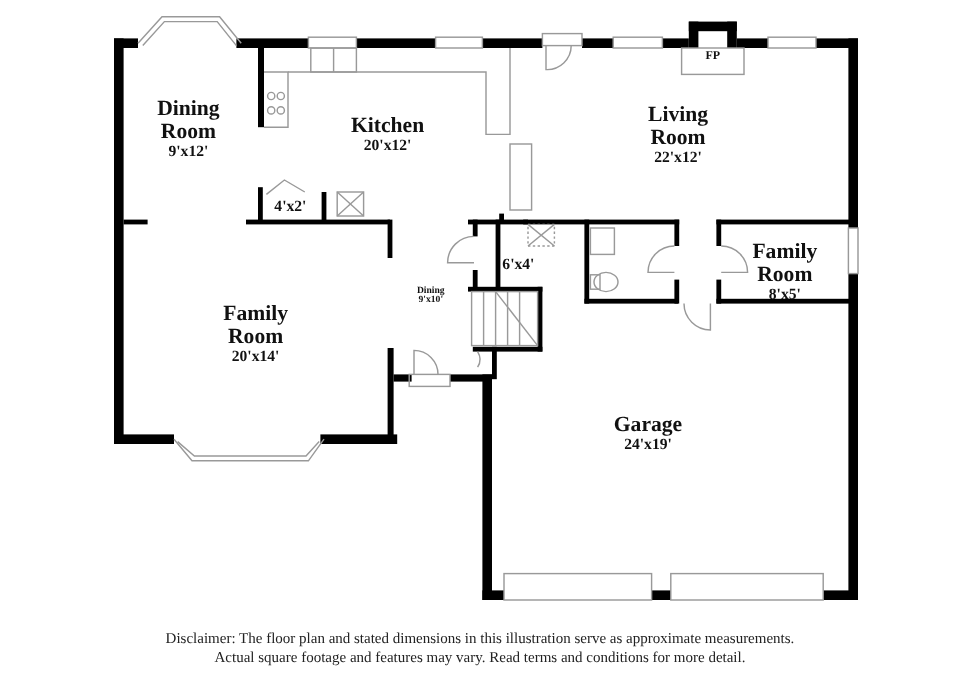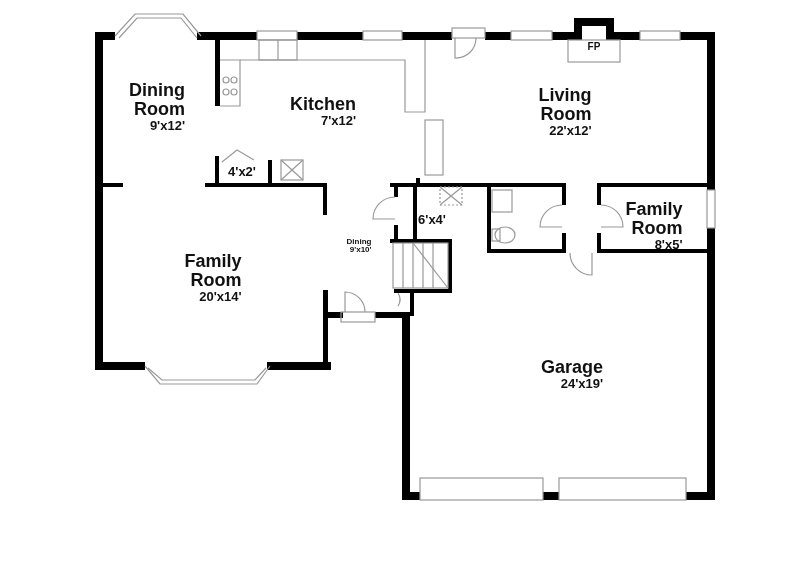--- a/index.html
+++ b/index.html
@@ -1,18 +1,18 @@
 <!DOCTYPE html>
 <html><head>
 <meta charset="utf-8">
 <style>
   html, body { margin: 0; padding: 0; background: #ffffff; }
   body { width: 800px; height: 582px; position: relative; overflow: hidden; font-family: "DejaVu Serif", serif; }
   #plan { position: absolute; left: 0; top: 0; width: 800px; height: 520px; }
-  .room-label { position: absolute; text-align: right; font-family: Liberation Sans, sans-serif; font-weight: bold; color: #111; line-height: 1.05; transform: translateX(-50%); white-space: nowrap; }
+  .room-label { position: absolute; text-align: center; font-family: Liberation Serif, serif; font-weight: bold; color: #111; line-height: 1.05; transform: translateX(-50%); white-space: nowrap; }
   .room-label .name { font-size: 18px; display: block; }
   .room-label .dim { font-size: 13px; display: block; }
   .room-label.small .name, .room-label.small .dim { font-size: 8px; }
   #disclaimer { position: absolute; left: 0; top: 524px; width: 800px; text-align: center; font-family: "Liberation Serif", serif; font-size: 12.5px; color: #222; line-height: 16px; }
 </style>
 </head>
 <body>
 
 <div id="plan">
   <svg width="800" height="520" viewBox="0 0 800 520">
@@ -148,21 +148,21 @@
     </g>
   </svg>
 
   <div class="room-label" style="left:157px; top:81px;">
     <span class="name">Dining</span>
     <span class="name">Room</span>
     <span class="dim">9'x12'</span>
   </div>
   <div class="room-label" style="left:323px; top:95px;">
     <span class="name">Kitchen</span>
-    <span class="dim">7'x12'</span>
+    <span class="dim">20'x12'</span>
   </div>
   <div class="room-label" style="left:565px; top:86px;">
     <span class="name">Living</span>
     <span class="name">Room</span>
     <span class="dim">22'x12'</span>
   </div>
   <div class="room-label" style="left:242px; top:165px;">
     <span class="dim">4'x2'</span>
   </div>
   <div class="room-label" style="left:432px; top:213px;">
@@ -175,23 +175,25 @@
   </div>
   <div class="room-label small" style="left:359px; top:238px;">
     <span class="name">Dining</span>
     <span class="dim">9'x10'</span>
   </div>
   <div class="room-label" style="left:213px; top:252px;">
     <span class="name">Family</span>
     <span class="name">Room</span>
     <span class="dim">20'x14'</span>
   </div>
-  <div class="room-label" style="left:572px; top:344px;margin-top:14px;">
+  <div class="room-label" style="left:540px; top:344px;">
     <span class="name">Garage</span>
     <span class="dim">24'x19'</span>
   </div>
   <div class="room-label" style="left:594px; top:42px; font-size:10px;">
     <span class="dim" style="font-size:10px;">FP</span>
   </div>
 </div>
 
 <div id="disclaimer">
+  <div>Disclaimer: The floor plan and stated dimensions in this illustration serve as approximate measurements.</div>
+  <div>Actual square footage and features may vary. Read terms and conditions for more detail.</div>
 </div>
 
 </body></html>

